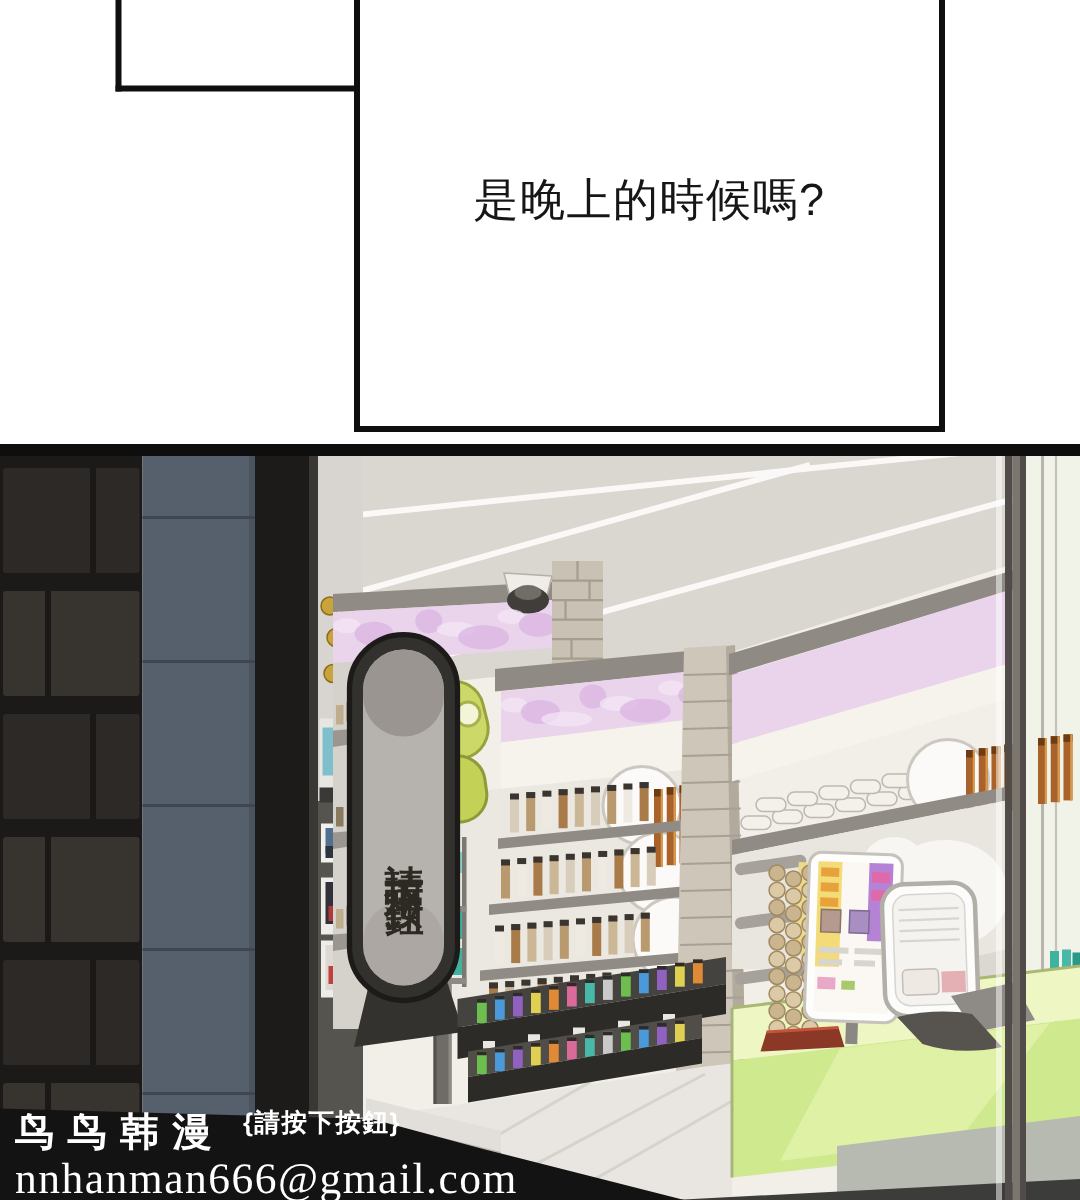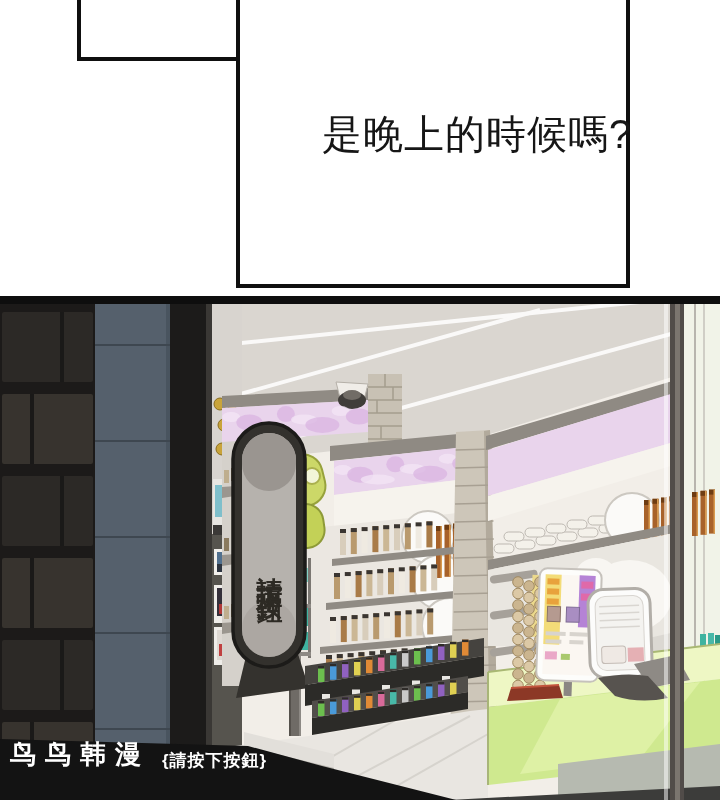--- a/index.html
+++ b/index.html
@@ -4,33 +4,33 @@
 <style>
   html,body{margin:0;padding:0;background:#ffffff;}
   .stage{position:relative;width:720px;height:800px;background:#ffffff;overflow:hidden;
          font-family:"Liberation Sans","DejaVu Sans",sans-serif;}
   
   .bubble-main{position:absolute;left:236px;top:-4px;width:394px;height:292px;
                border:4px solid #0f0f0f;border-top:none;background:#ffffff;box-sizing:border-box;}
   .bubble-step{position:absolute;left:77px;top:-4px;width:159px;height:65px;
                border-left:4px solid #0f0f0f;border-bottom:4px solid #0f0f0f;background:#ffffff;box-sizing:border-box;}
   .bubble-text{position:absolute;left:236px;top:112px;width:394px;text-align:center;
-               font-size:40px;line-height:44px;color:#161616;letter-spacing:1px;margin-left:44px;}
+               font-size:30px;line-height:44px;color:#161616;letter-spacing:1px;}
   
   .panel{position:absolute;left:0;top:296px;width:720px;height:504px;
          border-top:8px solid #0e0e0e;box-sizing:border-box;}
   .panel svg{display:block;}
   
   .sign-text{position:absolute;left:250px;top:482px;width:38px;height:176px;
              writing-mode:vertical-rl;text-orientation:upright;
              font-size:26px;font-weight:bold;letter-spacing:6px;color:#2d2a24;
              text-align:center;}
   
   .wm{position:absolute;left:10px;top:737px;width:470px;color:#ffffff;}
-  .wm-line1{display:flex;align-items:flex-end;gap:12px;white-space:nowrap;}
+  .wm-line1{display:flex;align-items:flex-start;gap:12px;white-space:nowrap;}
   .wm-brand{font-size:26px;font-weight:bold;letter-spacing:9px;}
   .wm-note{font-size:17px;font-weight:bold;letter-spacing:1px;}
   .wm-email{font-family:"Liberation Serif","DejaVu Serif",serif;font-size:29px;line-height:1.0;letter-spacing:1px;}
 </style>
 </head>
 <body>
 
 <div class="stage">
 
   <div class="bubble-step"></div>
@@ -606,14 +606,15 @@
     </svg>
   </div>
 
   <div class="sign-text">請按下按鈕</div>
 
   <div class="wm">
     <div class="wm-line1">
       <span class="wm-brand">鸟鸟韩漫</span>
       <span class="wm-note">{請按下按鈕}</span>
     </div>
+    <div class="wm-email">nnhanman666@gmail.com</div>
   </div>
 </div>
 
 </body></html>

